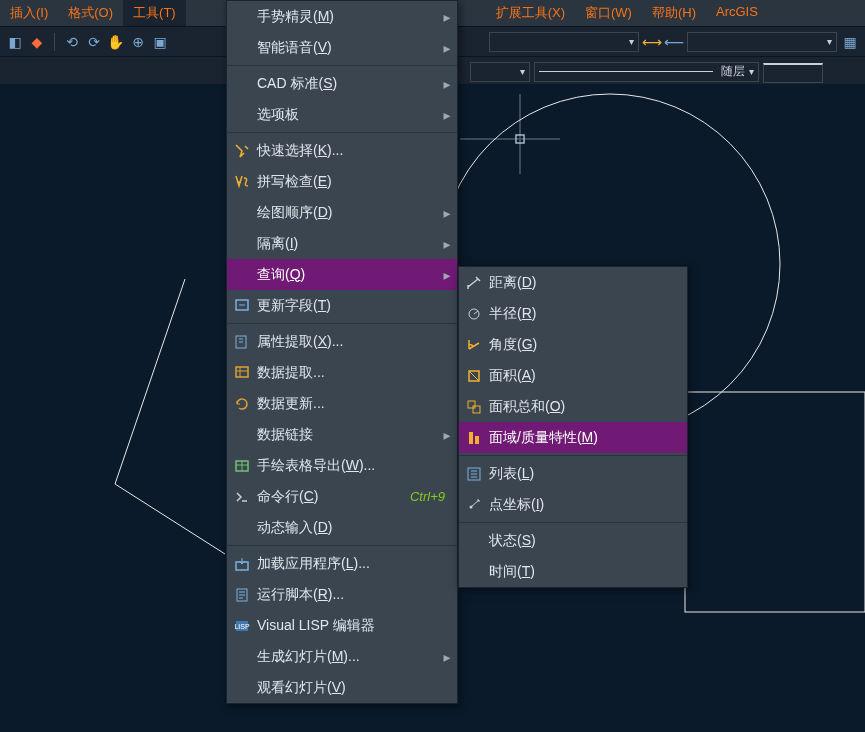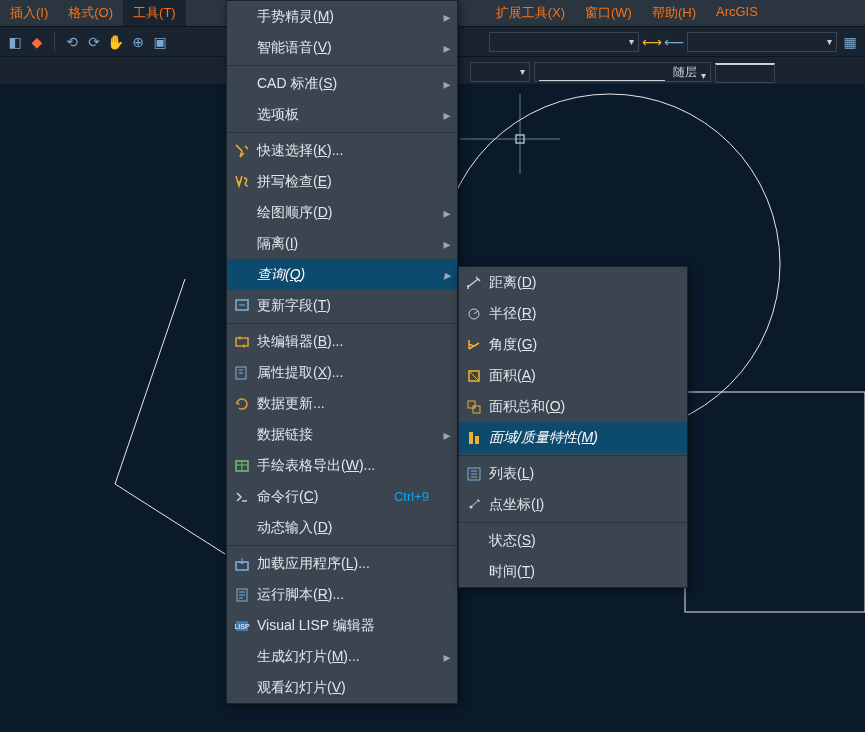--- a/index.html
+++ b/index.html
@@ -6,40 +6,40 @@
 body { background: #0a1a2a; width: 865px; height: 732px; overflow: hidden; position: relative; }
 
 .menubar { background: #2b3540; height: 26px; display: flex; align-items: flex-start; color: #f97316; font-size: 13px; }
 .menubar .menu-item { padding: 4px 10px; cursor: pointer; }
 .menubar .menu-item.active { background: #1a2330; }
 
 .toolbar { background: #1a2330; height: 30px; display: flex; align-items: center; gap: 4px; padding: 0 6px; border-top: 1px solid #0a1520; }
 .tool-icon { width: 18px; height: 18px; display: inline-flex; align-items: center; justify-content: center; color: #7aa8d0; font-size: 14px; cursor: pointer; }
 .tool-sep { width: 1px; height: 18px; background: #3a4550; margin: 0 4px; }
 .tool-dropdown { background: #1a2330; border: 1px solid #3a4550; color: #c8d0d8; height: 20px; width: 150px; font-size: 12px; padding: 0 4px; display: flex; align-items: center; justify-content: flex-end; }
-.tool-dropdown.wide { width: 177px; justify-content: center; align-items: flex-end; }
+.tool-dropdown.wide { width: 225px; justify-content: center; }
 
 .tab-row { background: #0a1520; height: 28px; display: flex; align-items: center; padding-left: 20px; }
 .tab-close { color: #c8d0d8; margin-right: 8px; cursor: pointer; font-size: 14px; }
 .file-tab { display: flex; align-items: center; gap: 6px; color: #6a8aa8; font-family: monospace; font-size: 13px; }
 .file-icon { width: 16px; height: 16px; background: #4a90d0; border-radius: 2px; display: inline-flex; align-items: center; justify-content: center; color: white; font-size: 9px; }
 
 .canvas { position: absolute; top: 84px; left: 0; right: 0; bottom: 0; background: #0a1a2a; }
 .canvas svg { position: absolute; top: 0; left: 0; }
 
 .dropdown-menu { position: absolute; background: #3a4550; border: 1px solid #1a2330; box-shadow: 2px 2px 8px rgba(0,0,0,0.5); min-width: 230px; }
 .dropdown-menu.primary { top: 0; left: 226px; width: 232px; }
 .dropdown-menu.secondary { top: 266px; left: 458px; width: 228px; }
 
 .menu-row { display: flex; align-items: center; height: 31px; color: #e0e6ec; font-size: 14px; cursor: pointer; }
-.menu-row.highlighted { background: #0c4a6e; color: white; font-style: italic; }
+.menu-row.highlighted { background: #701a75; color: white; }
 .menu-row .icon-col { width: 30px; display: flex; justify-content: center; align-items: center; }
 .menu-row .label-col { flex: 1; padding-right: 8px; white-space: nowrap; }
 .menu-row .arrow-col { width: 20px; text-align: center; color: #a0a8b0; }
-.menu-row .shortcut-col { padding-right: 28px; color: #0ea5e9; font-size: 13px; }
+.menu-row .shortcut-col { padding-right: 12px; color: #84cc16; font-size: 13px; font-style: italic; }
 .menu-row u { text-decoration: underline; }
 .menu-sep { height: 1px; background: #2a3340; margin: 2px 0; }
 
 .icon-svg { width: 16px; height: 16px; }
 .arrow-caret { font-size: 10px; color: #c8d0d8; margin-left: 4px; }
 </style>
 </head>
 <body>
 
 <div class="menubar">
@@ -166,38 +166,38 @@
           <rect x="2" y="2" width="12" height="10" fill="none" stroke="#7ab0e0" stroke-width="1.5"></rect>
           <path d="M5 7 L11 7" stroke="#7ab0e0"></path>
         </svg>
       </span>
       <span class="label-col">更新字段(<u>T</u>)</span>
     </div>
     <div class="menu-sep"></div>
     <div class="menu-row">
       <span class="icon-col">
         <svg class="icon-svg" viewBox="0 0 16 16">
-          <rect x="2" y="4" width="12" height="8" fill="none" stroke="#e0a030" stroke-width="1.5"></rect>
-          <path d="M6 2 L6 6 M10 10 L10 14" stroke="#e0a030"></path>
-        </svg>
-      </span>
-      <span class="label-col">块编辑器(<u>B</u>)...</span>
-    </div>
-    <div class="menu-row">
-      <span class="icon-col">
-        <svg class="icon-svg" viewBox="0 0 16 16">
           <rect x="2" y="2" width="10" height="12" fill="none" stroke="#7ab0e0" stroke-width="1"></rect>
           <path d="M5 5 L9 5 M5 8 L9 8" stroke="#7ab0e0"></path>
         </svg>
       </span>
       <span class="label-col">属性提取(<u>X</u>)...</span>
     </div>
     <div class="menu-row">
       <span class="icon-col">
         <svg class="icon-svg" viewBox="0 0 16 16">
+          <rect x="2" y="2" width="12" height="10" fill="none" stroke="#e0a030" stroke-width="1.5"></rect>
+          <path d="M2 6 L14 6 M6 2 L6 12" stroke="#e0a030"></path>
+        </svg>
+      </span>
+      <span class="label-col">数据提取...</span>
+    </div>
+    <div class="menu-row">
+      <span class="icon-col">
+        <svg class="icon-svg" viewBox="0 0 16 16">
           <path d="M3 8 A5 5 0 1 1 5 12" fill="none" stroke="#e0a030" stroke-width="1.5"></path>
           <path d="M3 5 L3 8 L6 8" stroke="#e0a030" fill="none"></path>
         </svg>
       </span>
       <span class="label-col">数据更新...</span>
     </div>
     <div class="menu-row">
       <span class="icon-col"></span>
       <span class="label-col">数据链接</span>
       <span class="arrow-col">▸</span>

